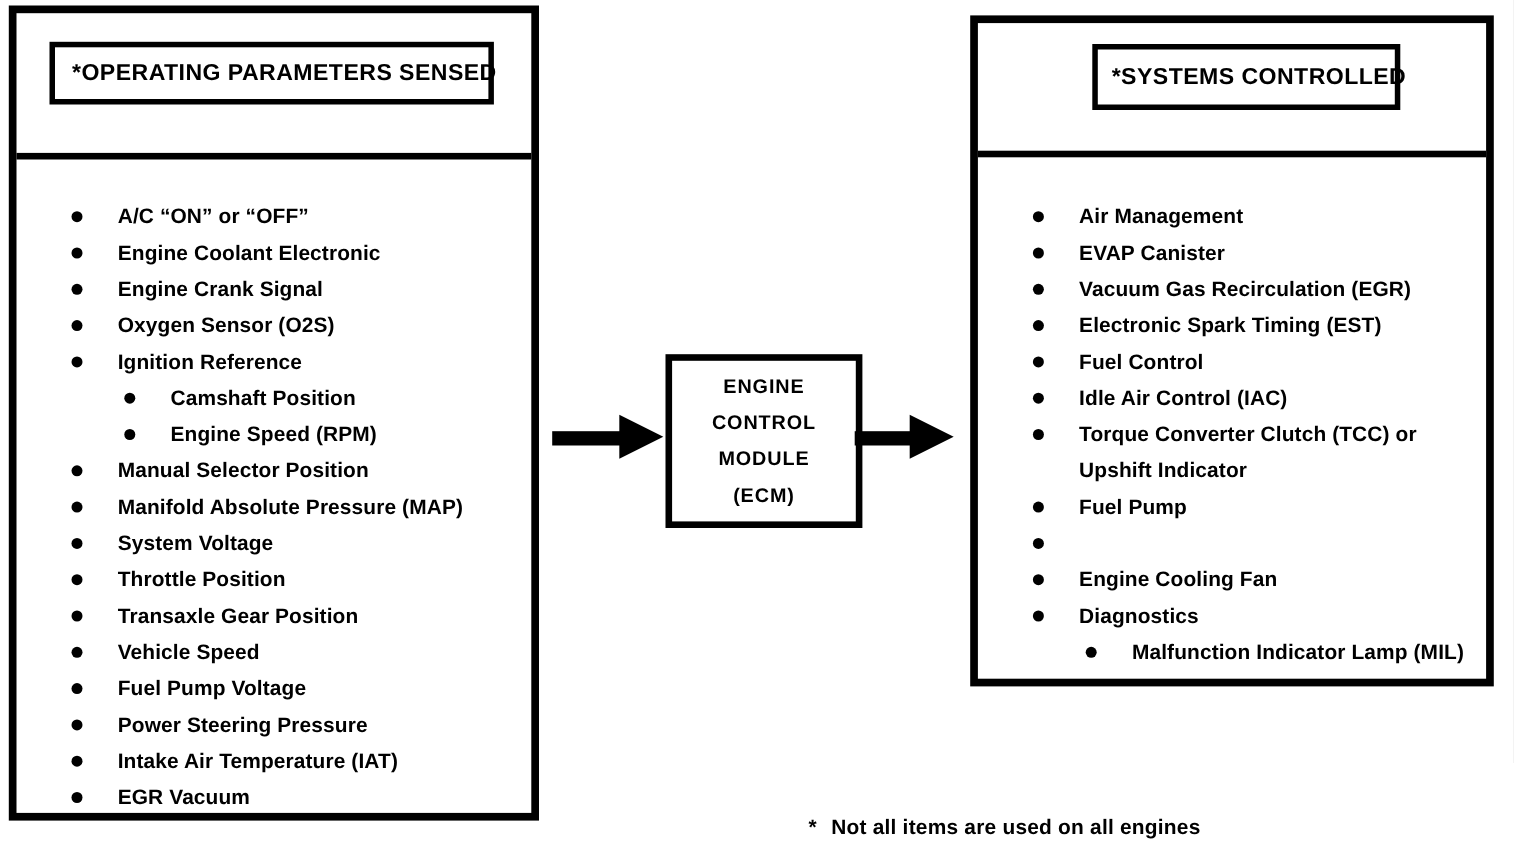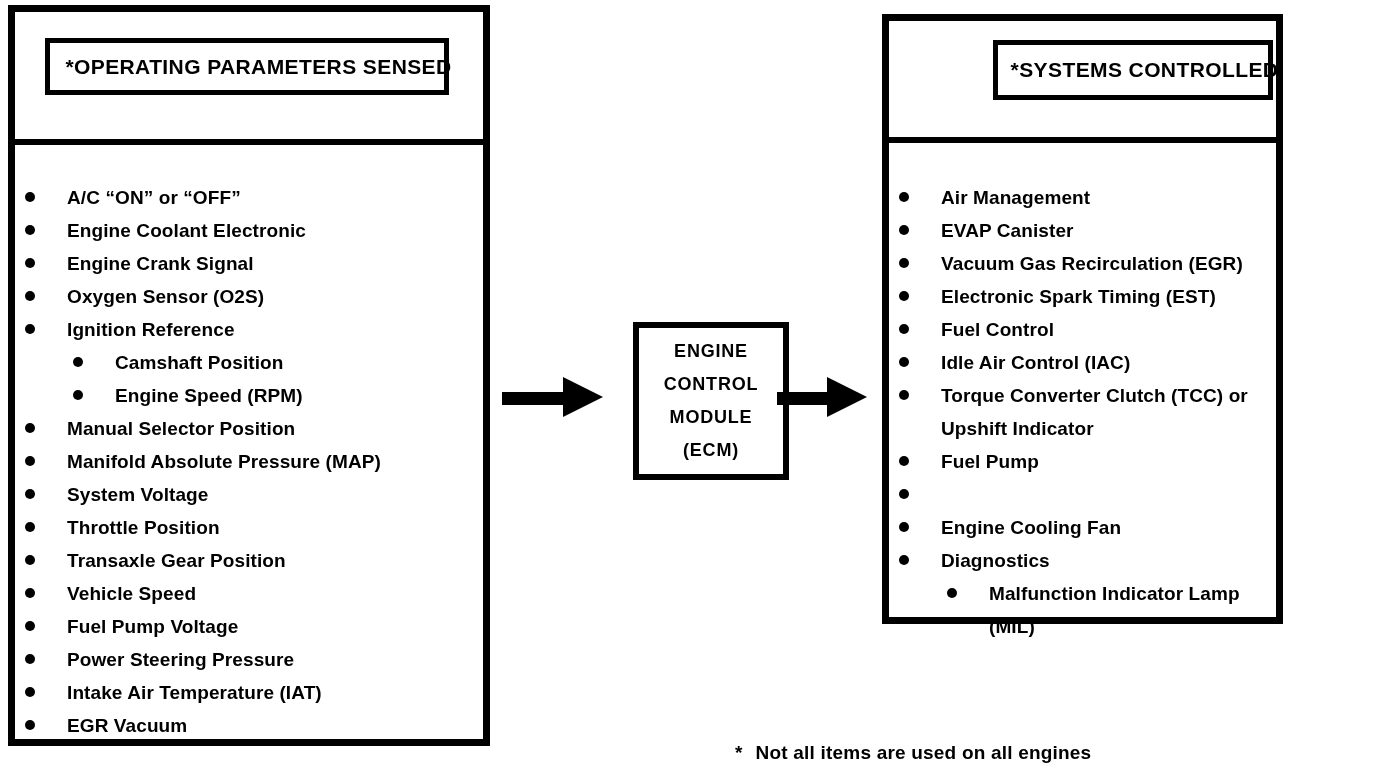--- a/index.html
+++ b/index.html
@@ -6,49 +6,49 @@
   * { margin:0; padding:0; box-sizing:border-box; }
   html,body { background:#e8e8e8; }
   #stage {
     position:relative; width:1376px; height:784px;
     background:var(--bg); color:var(--ink);
     font-family:"Liberation Sans", sans-serif; font-weight:700;
     overflow:hidden;
   }
   .panel { position:absolute; border:7px solid var(--ink); background:var(--bg); }
   #left-panel  { left:8px;   top:5px;  width:482px; height:741px; }
-  #right-panel { left:882px; top:14px; width:401px; height:610px; }
+  #right-panel { left:882px; top:14px; width:476px; height:610px; }
 
   .band { border-bottom:6px solid var(--ink); }
   #left-panel  .band { height:107px; }
   #right-panel .band { height:103px; }
 
   .titlebox {
     border:5px solid var(--ink); display:flex; align-items:center; justify-content:center;
     font-size:21px; letter-spacing:0.4px; white-space:nowrap;padding-left:23px;
   }
   #left-panel  .titlebox { margin:26px 0 0 30px; width:404px; height:57px; }
   #right-panel .titlebox { margin:19px 0 0 104px; width:280px; height:60px; }
 
-  ul.items { list-style:none; }
+  ul.items { list-style:none;margin-left:40px; }
   #left-panel  ul.items { padding:36px 6px 0 0; }
   #right-panel ul.items { padding:38px 16px 0 0; }
   li.item { display:flex; align-items:flex-start; min-height:33px; line-height:33px; }
   li.item .bullet {
     flex:none; width:10px; height:10px; border-radius:50%;
     background:var(--ink); margin:11px 32px 0 10px;
   }
   li.item.level2 { margin-left:48px; }
   li.item .label { font-size:19px; letter-spacing:0.1px; white-space:pre-line; }
 
   #ecm-box {
-    position:absolute; left:605px; top:322px; width:156px; height:158px;
+    position:absolute; left:605px; top:322px; width:179px; height:158px;
     border:6px solid var(--ink); background:var(--bg);
     display:flex; flex-direction:column; align-items:center; justify-content:center;
-    font-size:18px; line-height:33px; letter-spacing:0.8px; text-align:center;margin-left:28px;
+    font-size:18px; line-height:33px; letter-spacing:0.8px; text-align:center;
   }
   .arrow { position:absolute; }
   .arrow .shaft { position:absolute; background:var(--ink); height:13px; }
   .arrow .head {
     position:absolute; width:0; height:0;
     border-top:20px solid transparent; border-bottom:20px solid transparent;
     border-left:40px solid var(--ink);
   }
   #arrow-input  { left:502px; top:377px; width:101px; height:41px; }
   #arrow-input  .shaft { left:0; top:15px; width:64px; }

